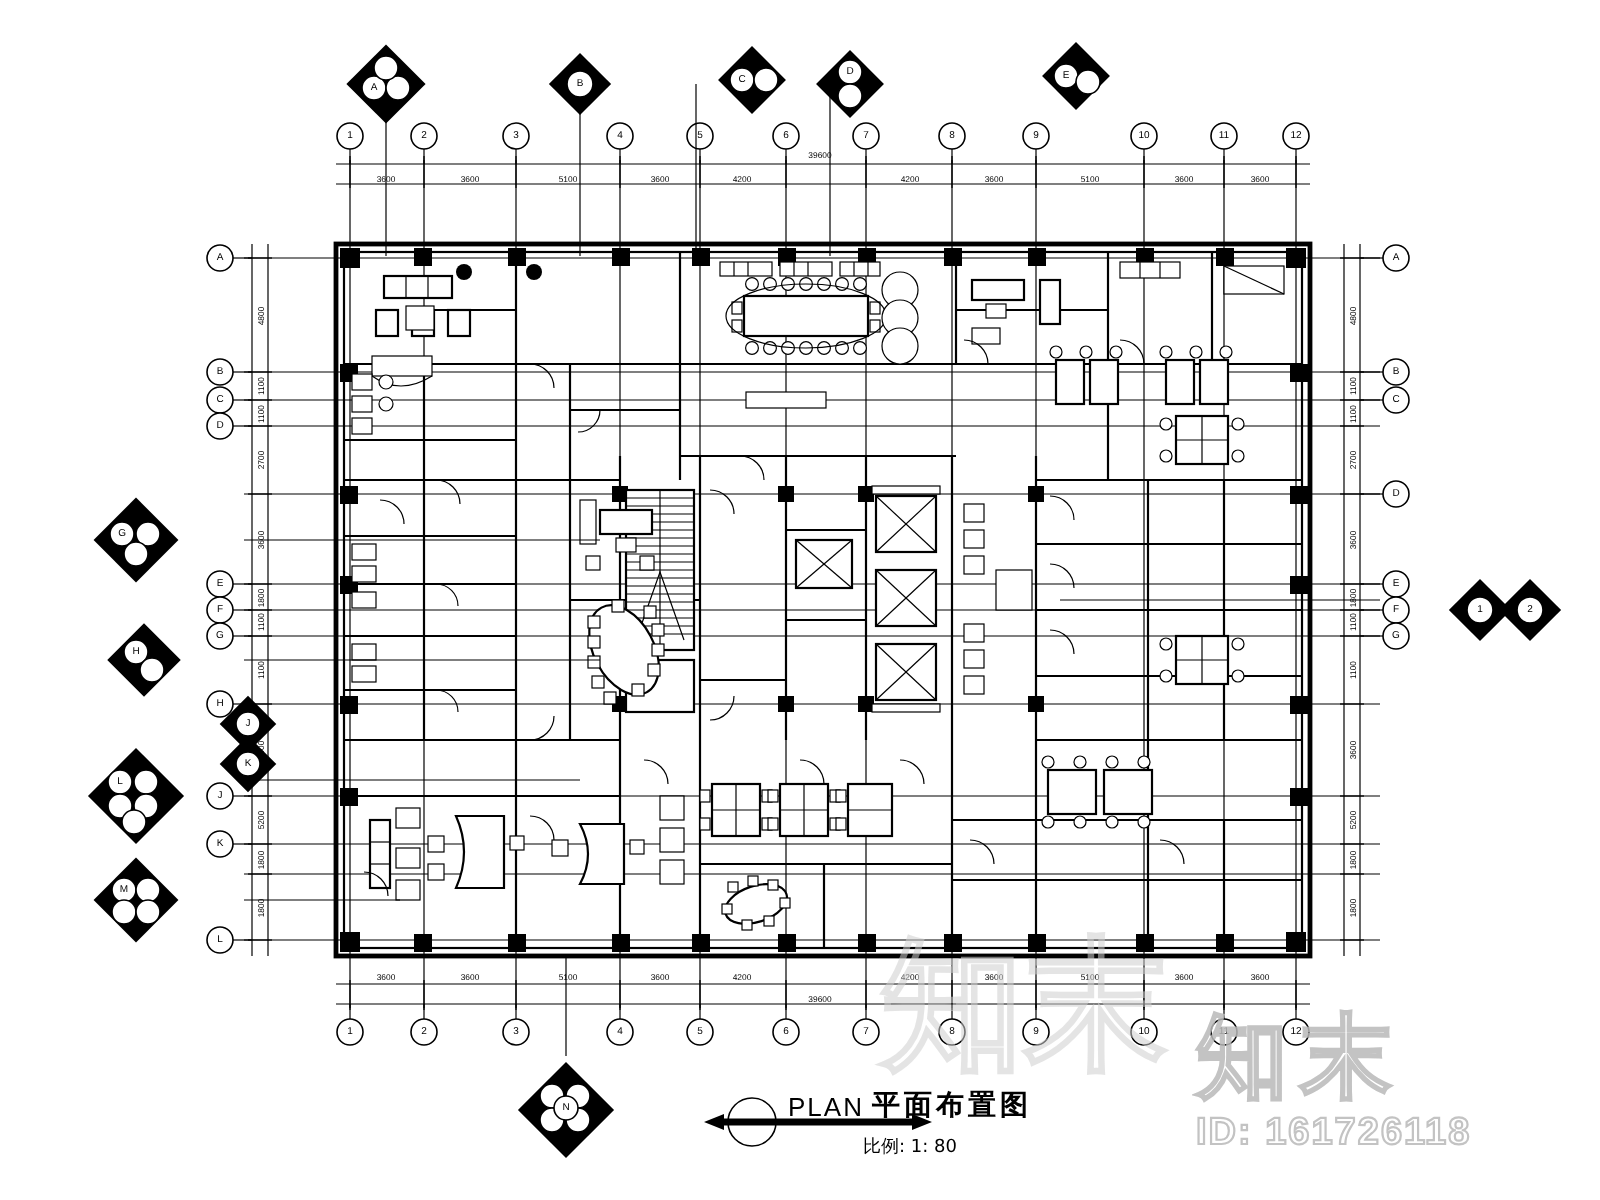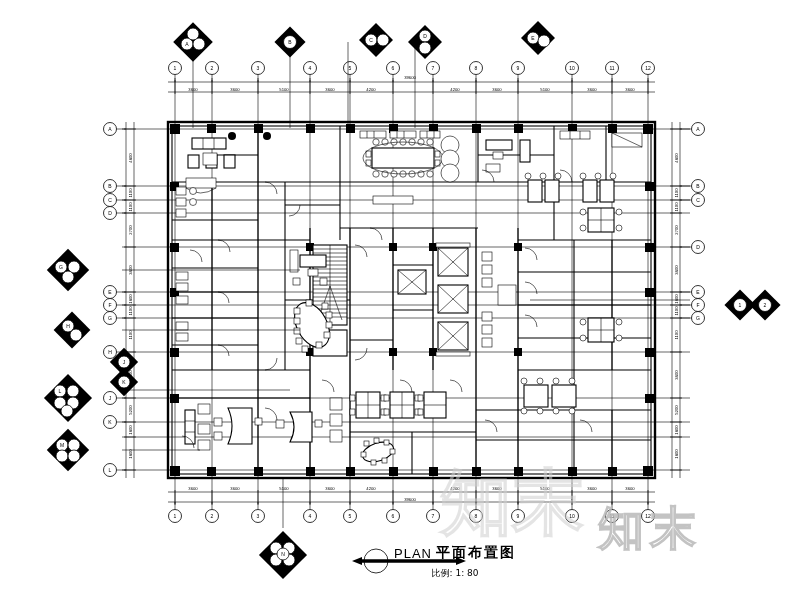--- a/index.html
+++ b/index.html
@@ -965,15 +965,16 @@
     <polygon class="fill" points="456,557 466,561 456,565"></polygon>
     <polygon class="fill" points="362,557 352,561 362,565"></polygon>
     <text class="titleEn" x="394" y="558">PLAN</text>
     <text class="titleCn" x="436" y="557">平面布置图</text>
     <text class="scaleCn" x="455" y="576" text-anchor="middle">比例: 1: 80</text>
   </g>
 
 </svg>
 
 <div class="wm" id="wmLogo">知末</div>
+<div class="wm" id="wmId">ID: 161726118</div>
 <div class="wm" id="wmBig">知末</div>
 
 </div>
 
 </body></html>

